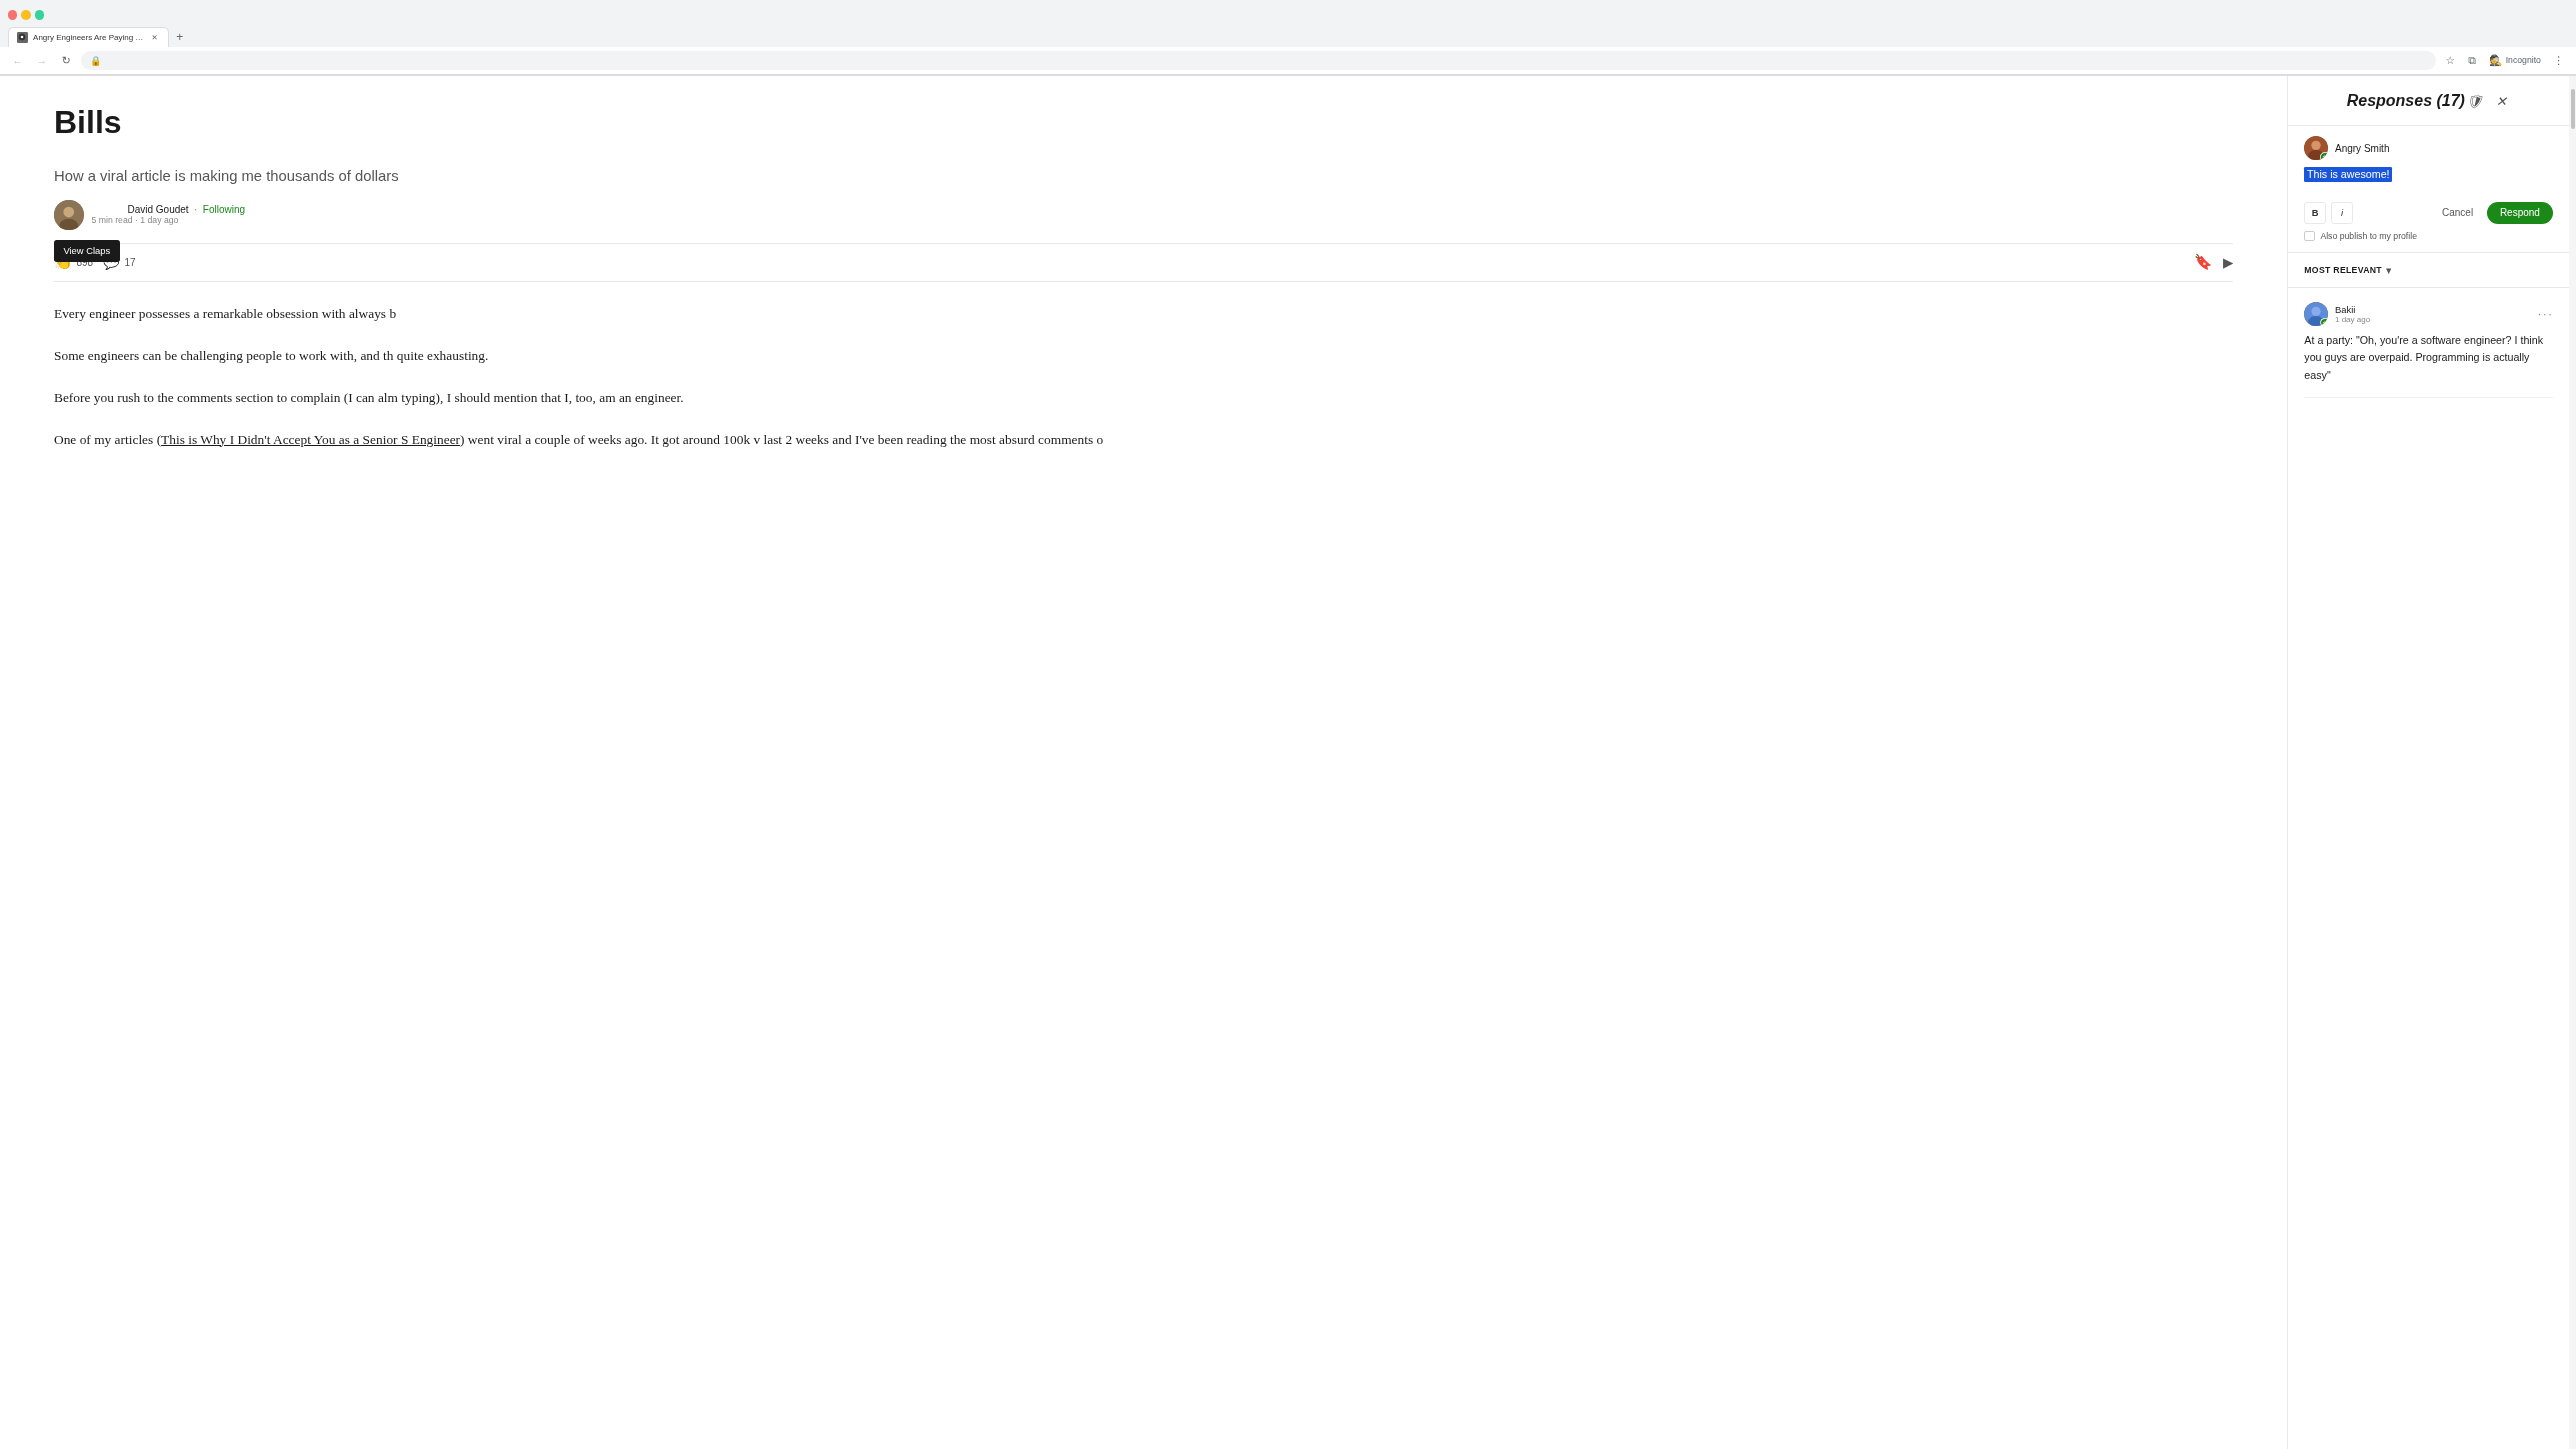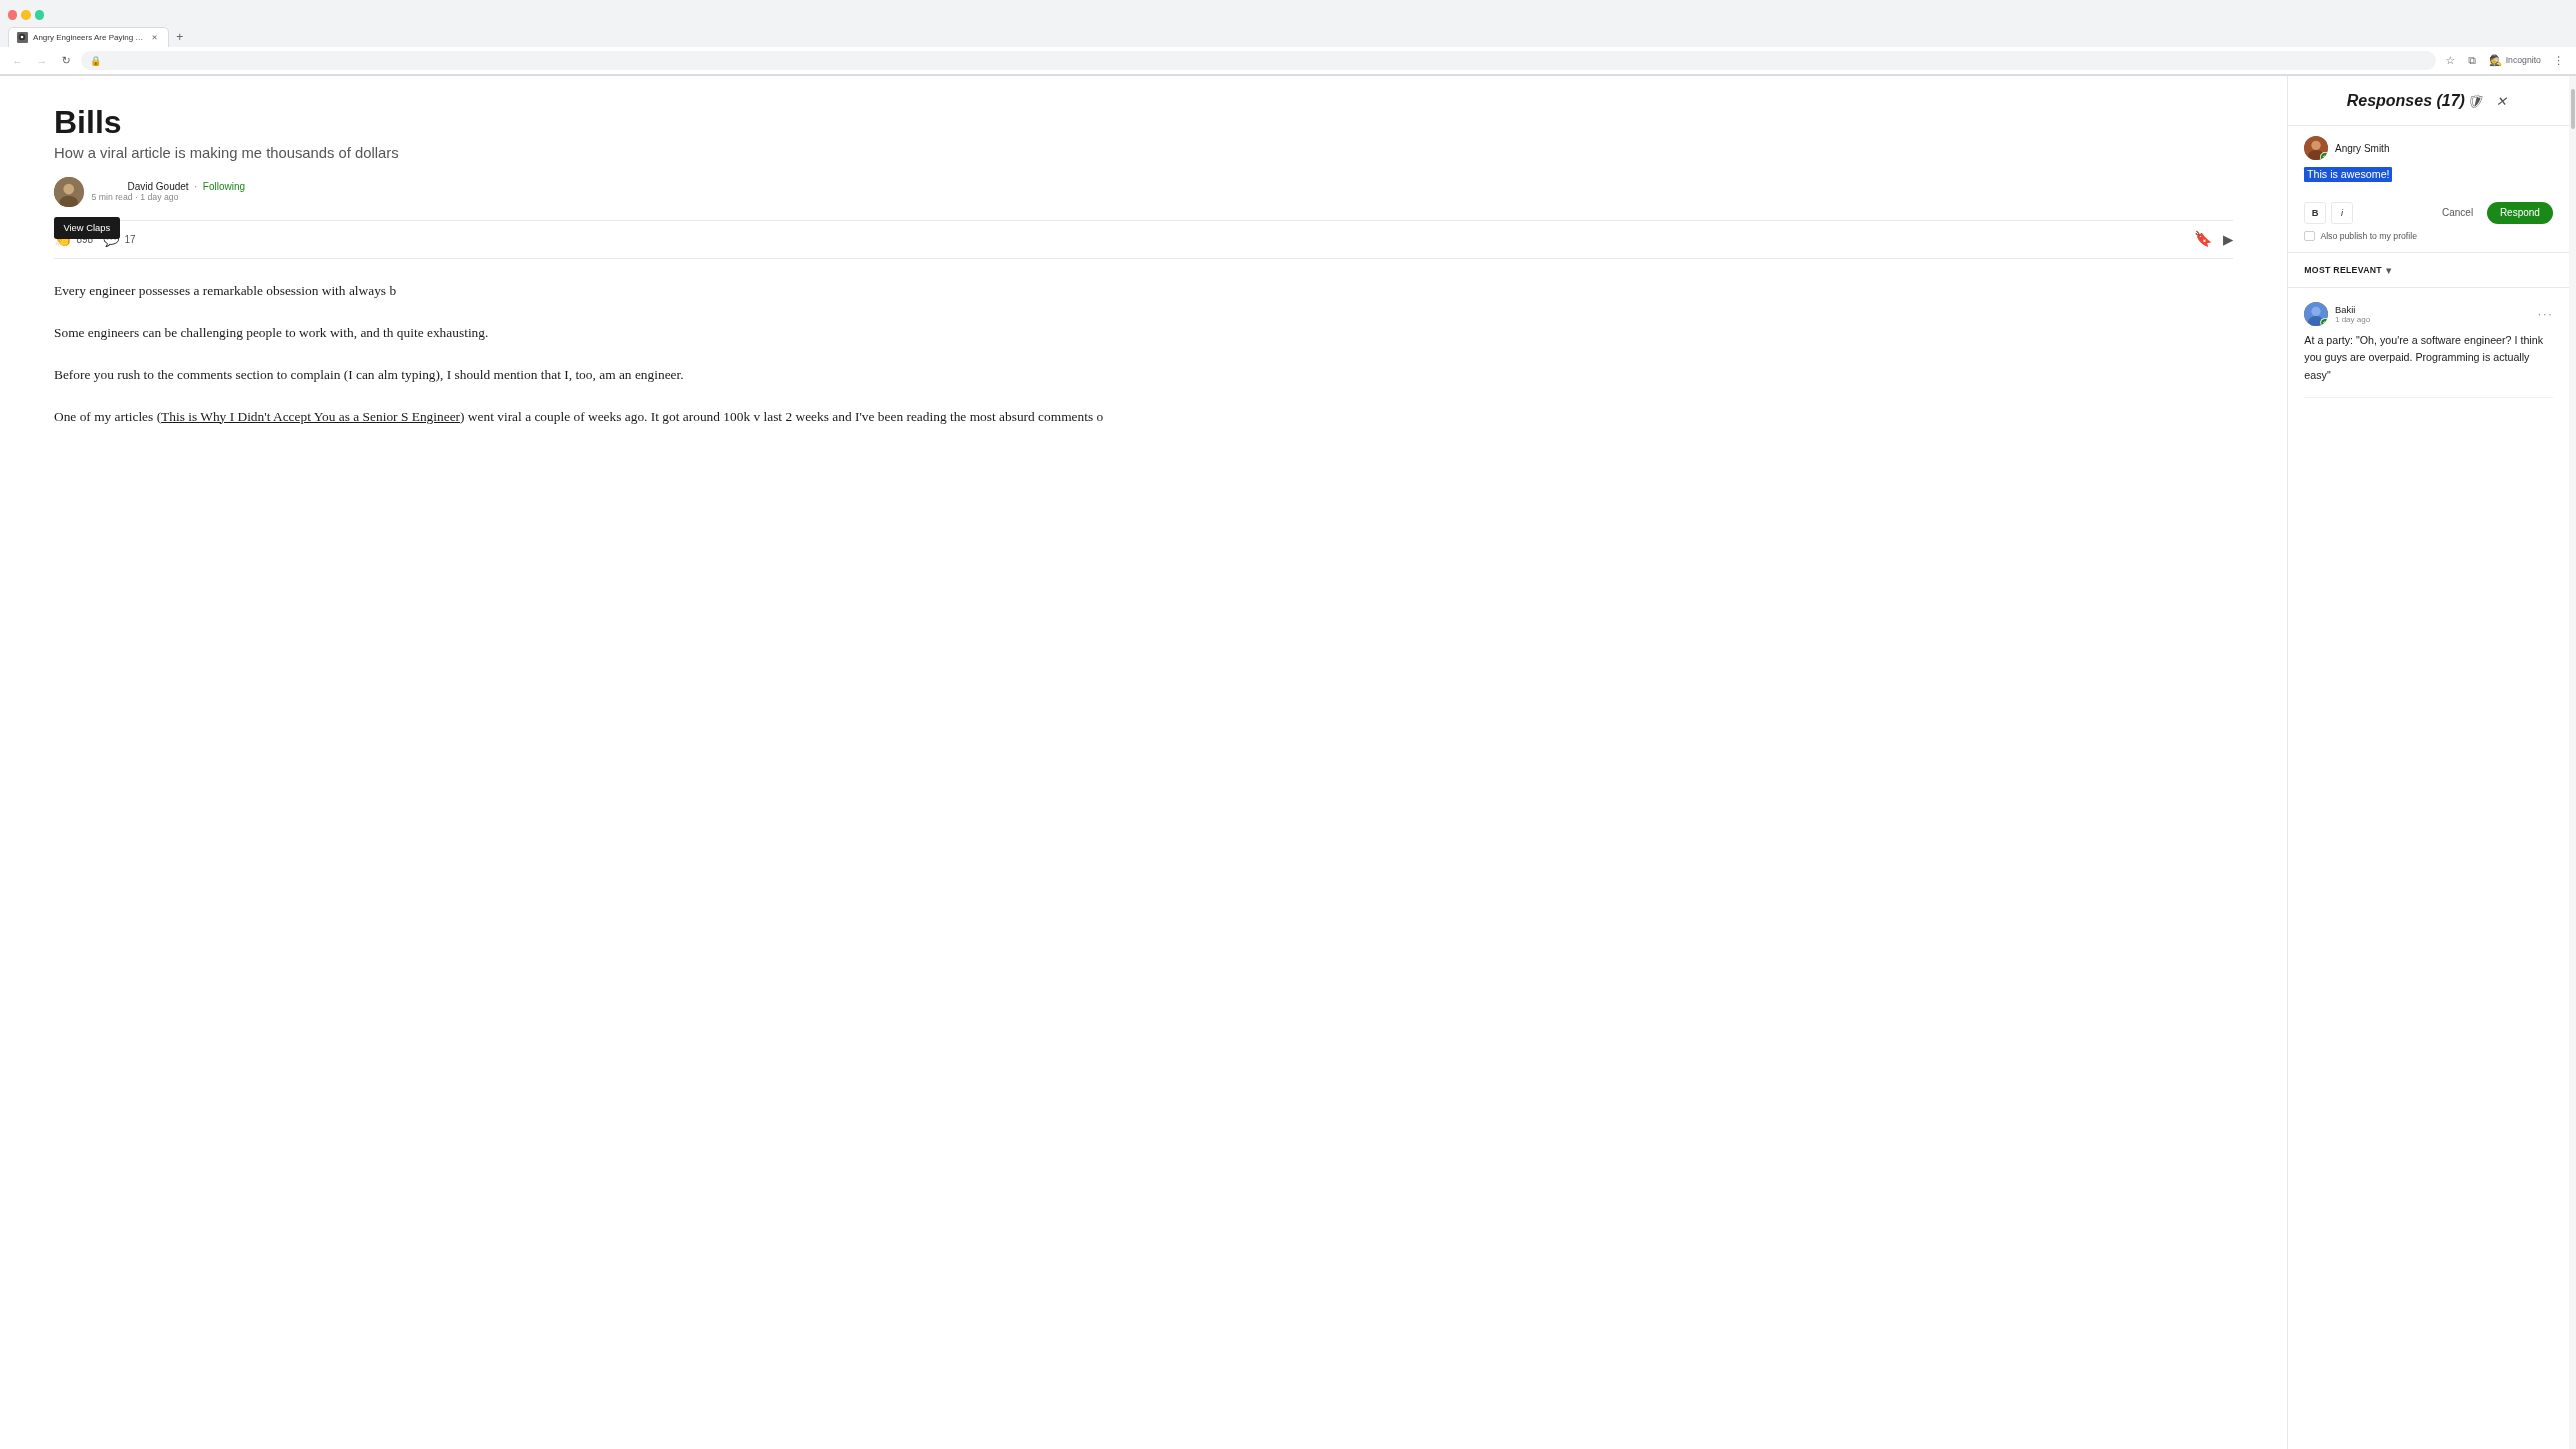--- a/index.html
+++ b/index.html
@@ -156,21 +156,21 @@
       overflow-y: auto;
       padding: 0 54px;
       background: #fff;
       position: relative;
     }
     .article-title {
       font-size: 32px;
       font-weight: 700;
       color: #1a1a1a;
       margin-top: 27px;
-      margin-bottom: 4px;
+      margin-bottom: 27px;
       line-height: 1.2;
     }
     .article-subtitle {
       font-size: 14.8px;
       color: #555;
       margin-bottom: 16px;
       font-weight: 400;
     }
     .author-row {
       display: flex;

